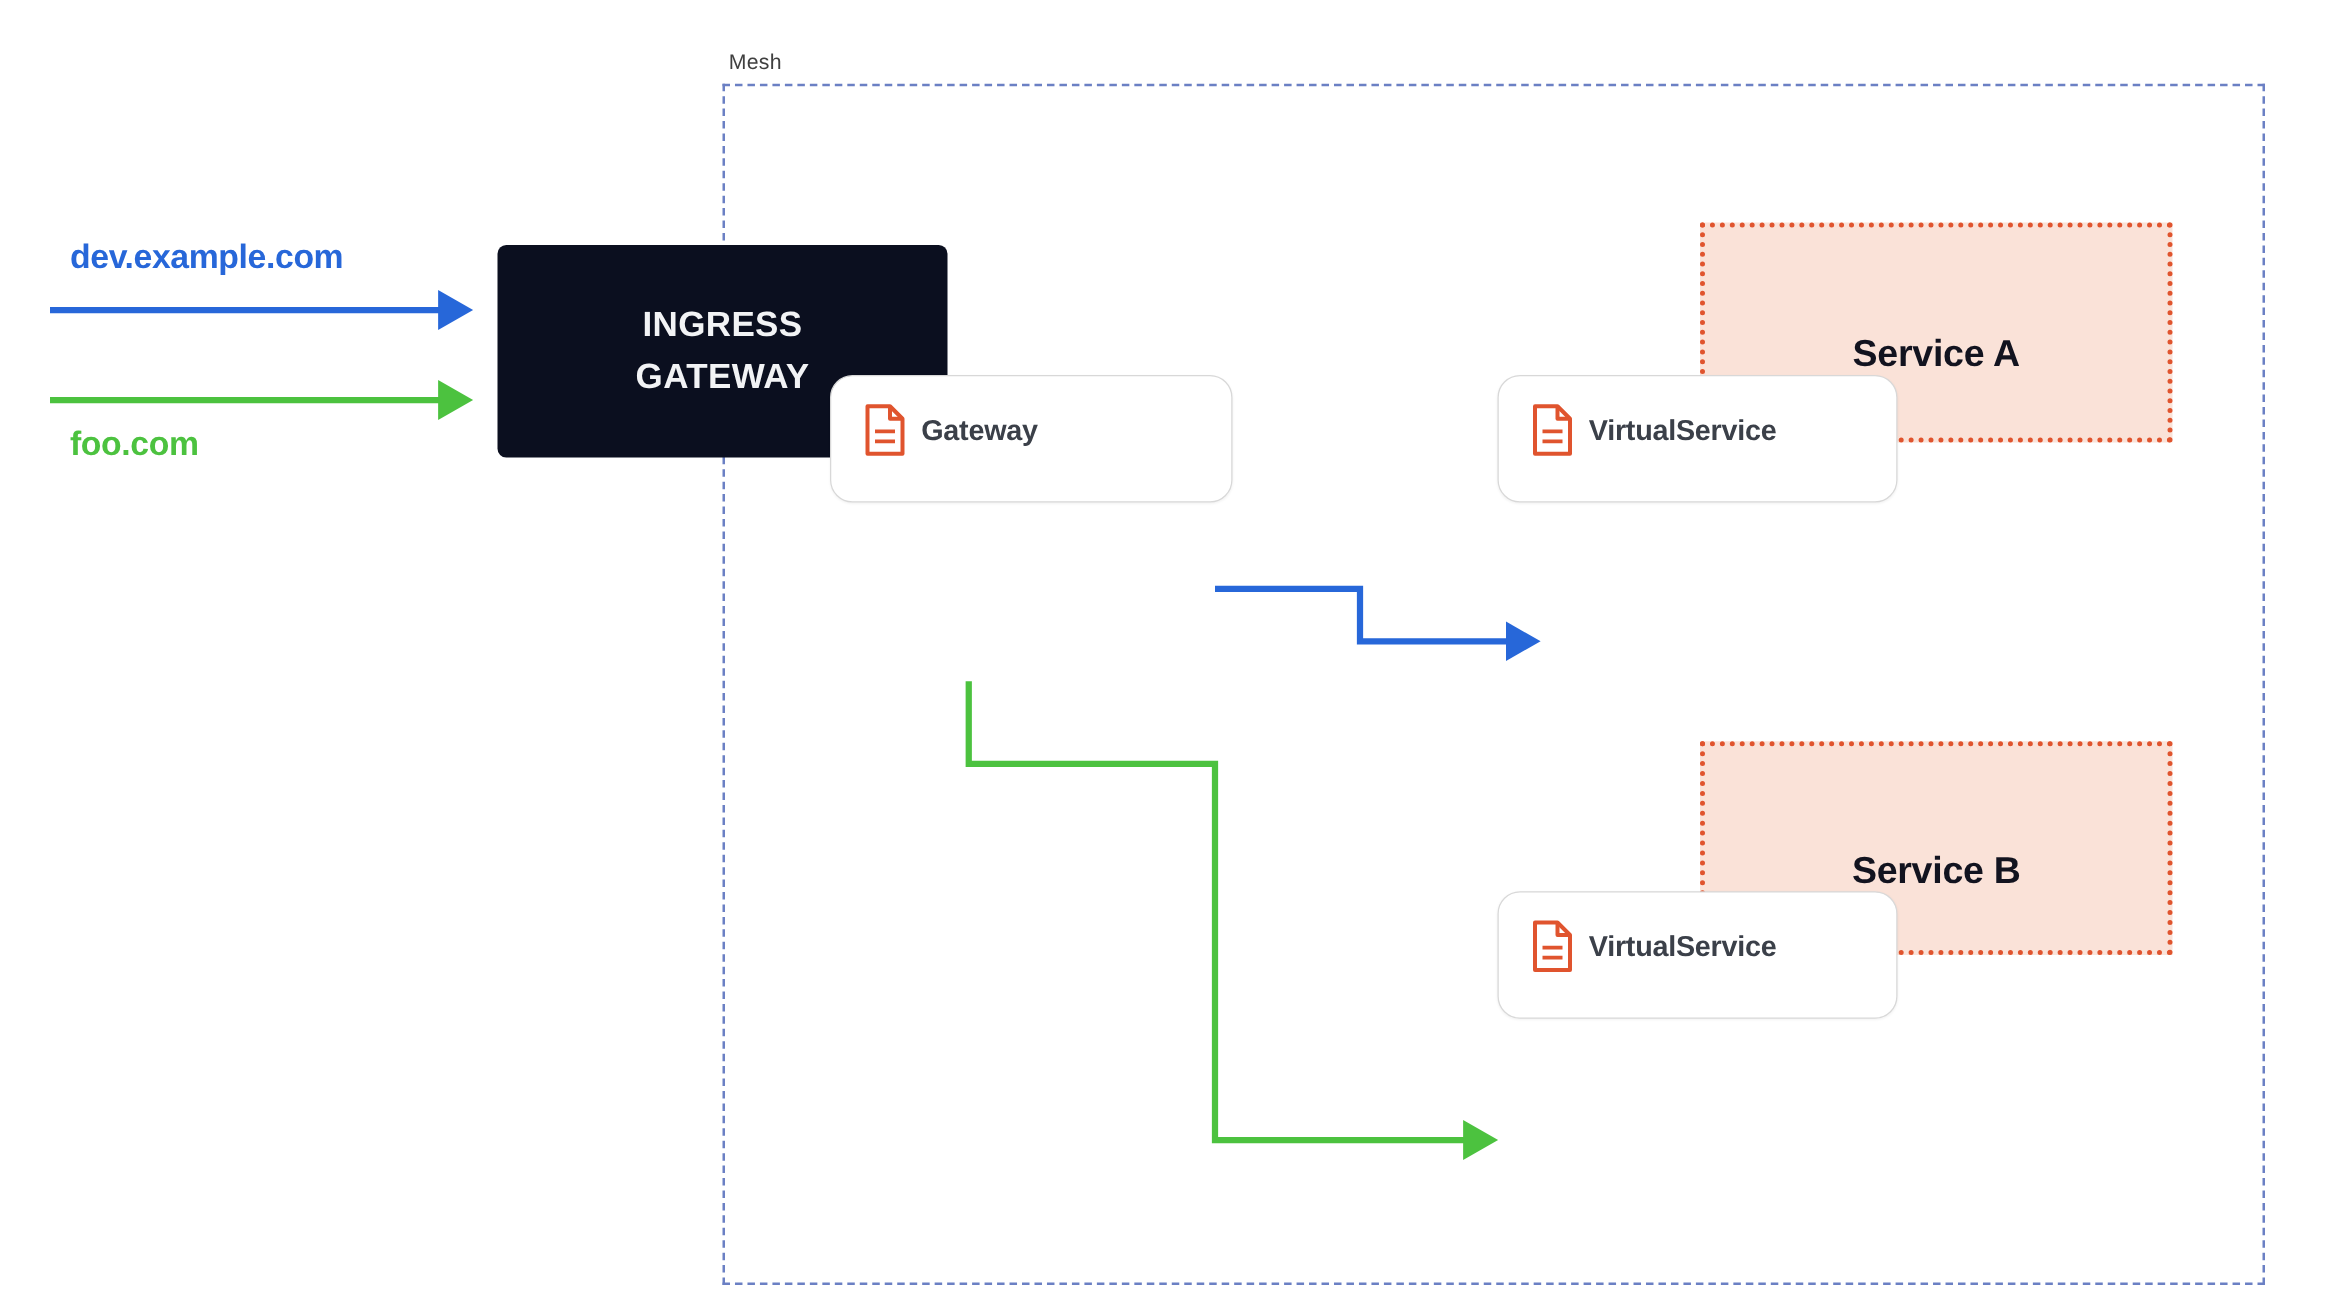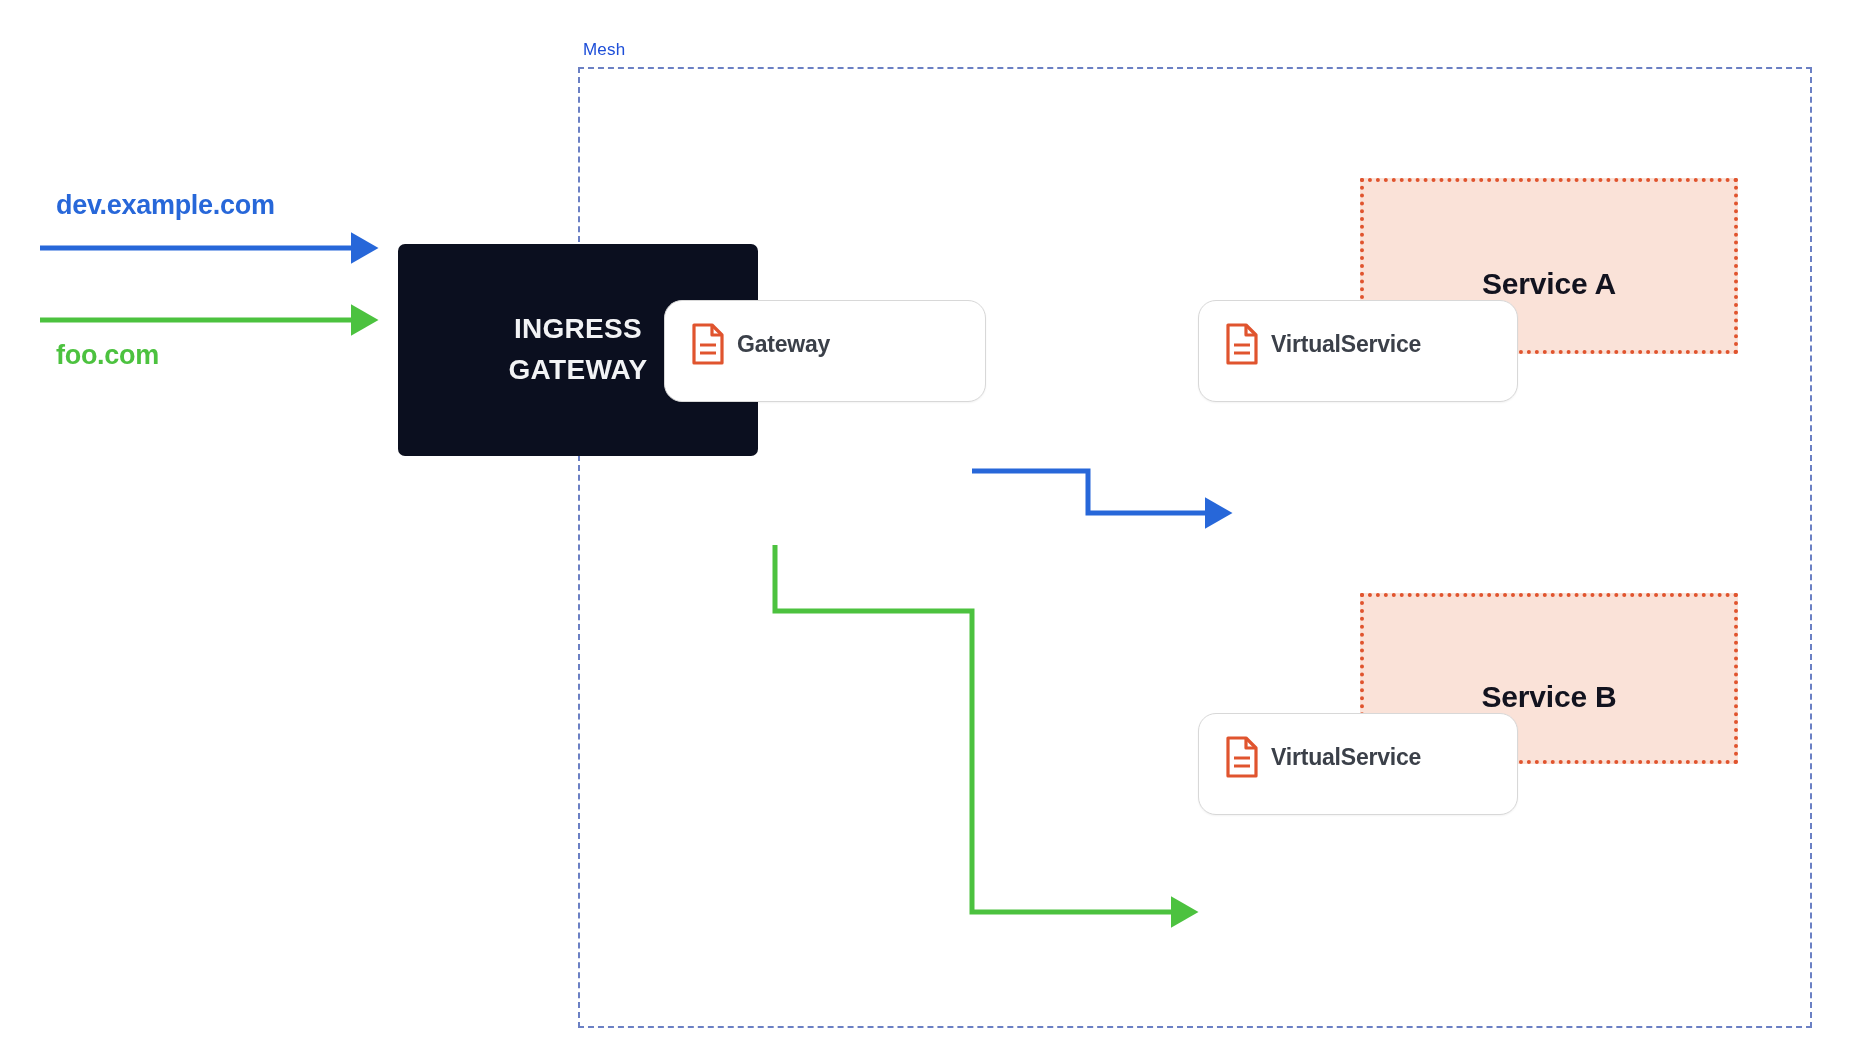--- a/index.html
+++ b/index.html
@@ -25,49 +25,48 @@
     width: 1234px;
     height: 961px;
     border: 2px dashed #6b80c4;
     box-sizing: border-box;
     background: transparent;
   }
   #mesh-label {
     left: 583px;
     top: 40px;
     font-size: 17px;
-    color: #1d4ed8;
+    color: #404040;
     font-family: "Liberation Sans", sans-serif;
     letter-spacing: 0.2px;
     white-space: nowrap;
   }
 
   
   .host-label {
     font-size: 27px;
     font-weight: bold;
     white-space: nowrap;
     letter-spacing: -0.3px;
   }
   #label-dev { left: 56px; top: 190px; }
   #label-foo { left: 56px; top: 340px; }
 
   
   #ingress-gateway {
     left: 398px;
     top: 196px;
     width: 360px;
-    height: 212px;
+    height: 170px;
     background: #0b0f1f;
     border-radius: 7px;
     display: flex;
     align-items: center;
     justify-content: center;
     z-index: 6;
-    margin-top: 48px;
   }
   #ingress-gateway-label {
     color: #f2f3f5;
     font-size: 28px;
     font-weight: bold;
     text-align: center;
     line-height: 1.45;
     letter-spacing: 0.3px;
   }
 

